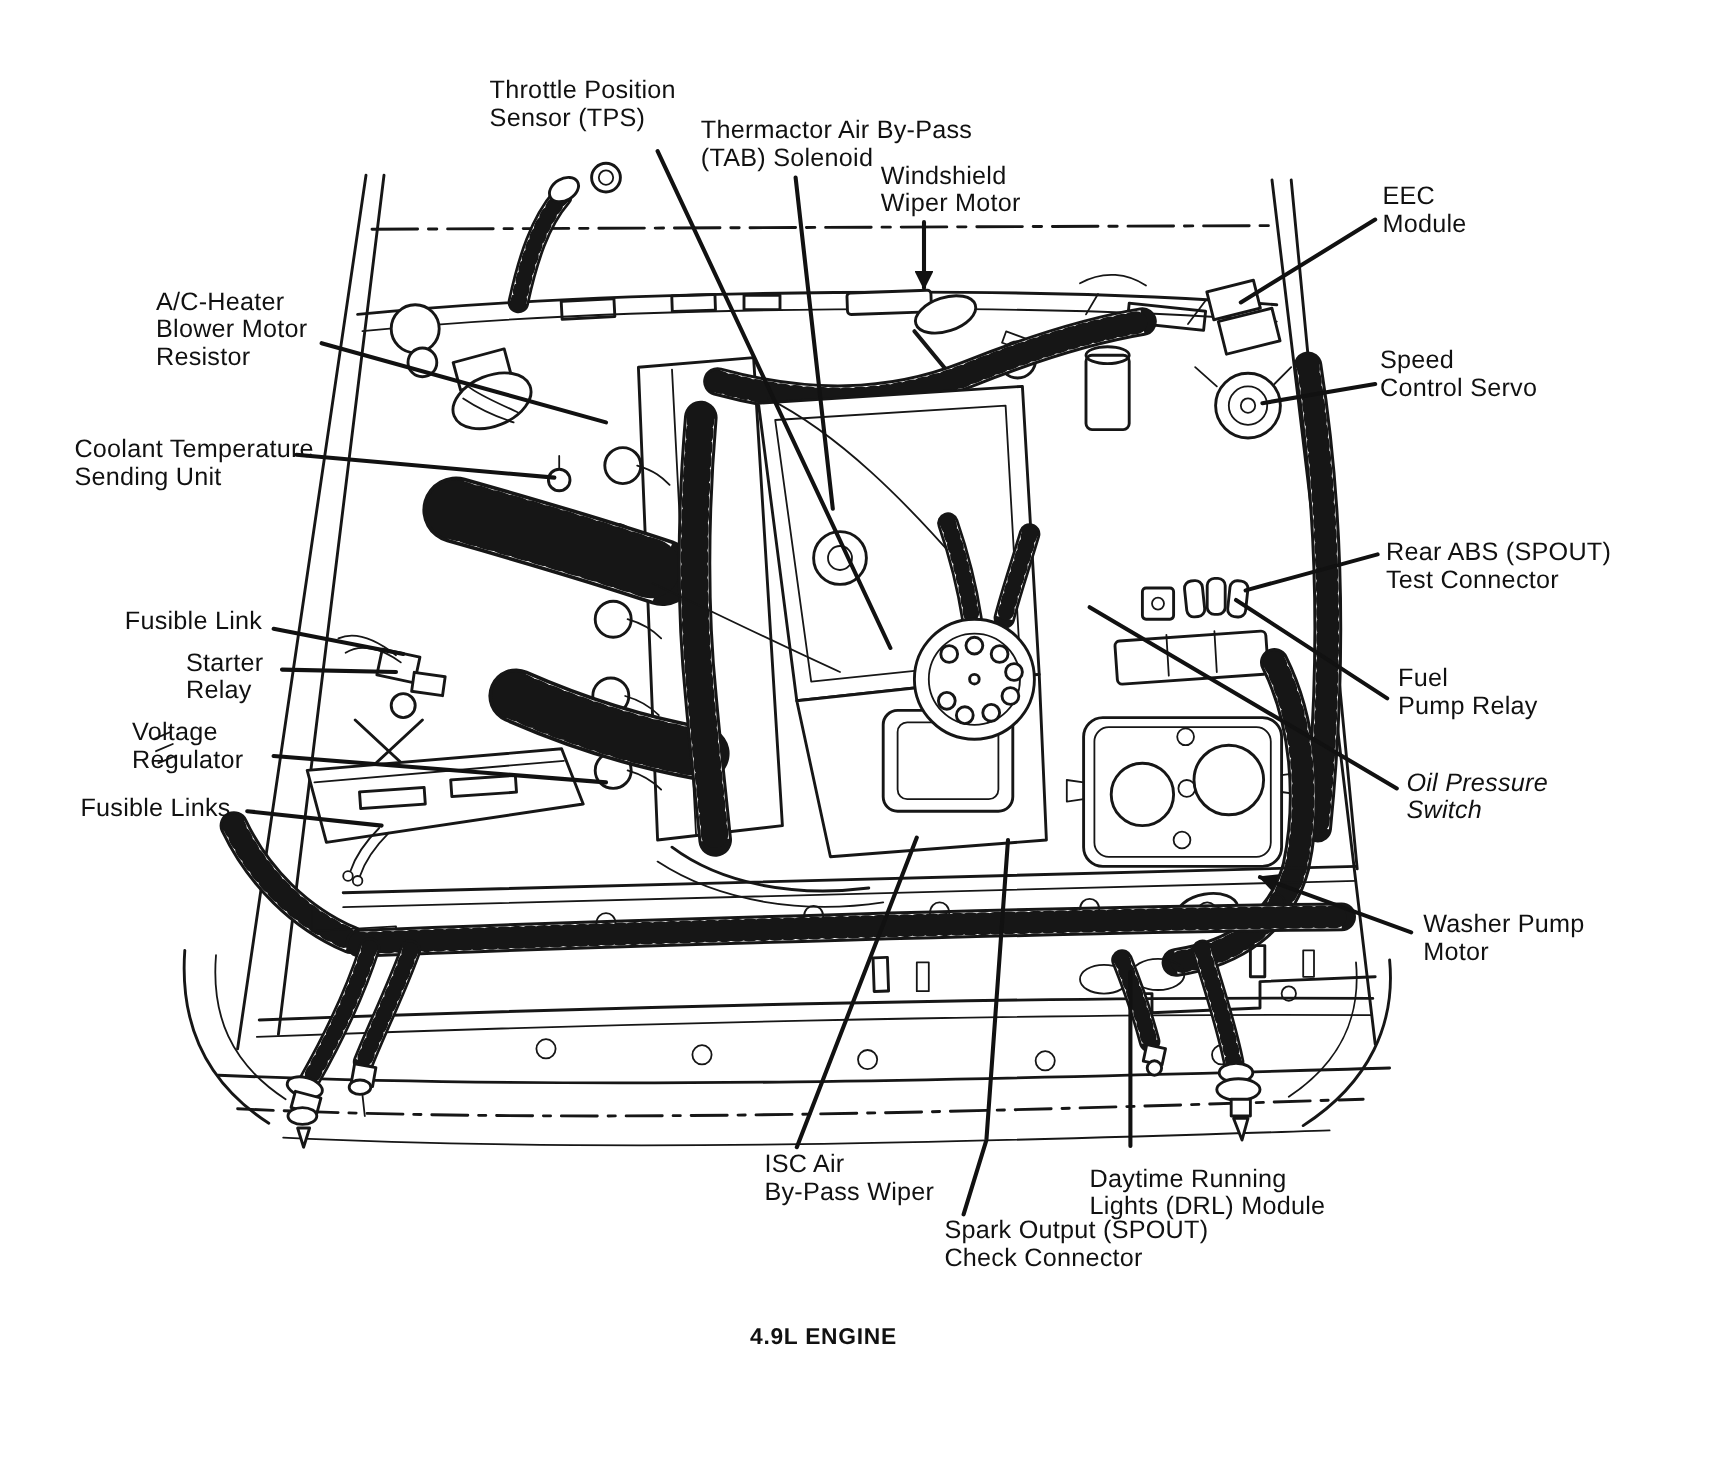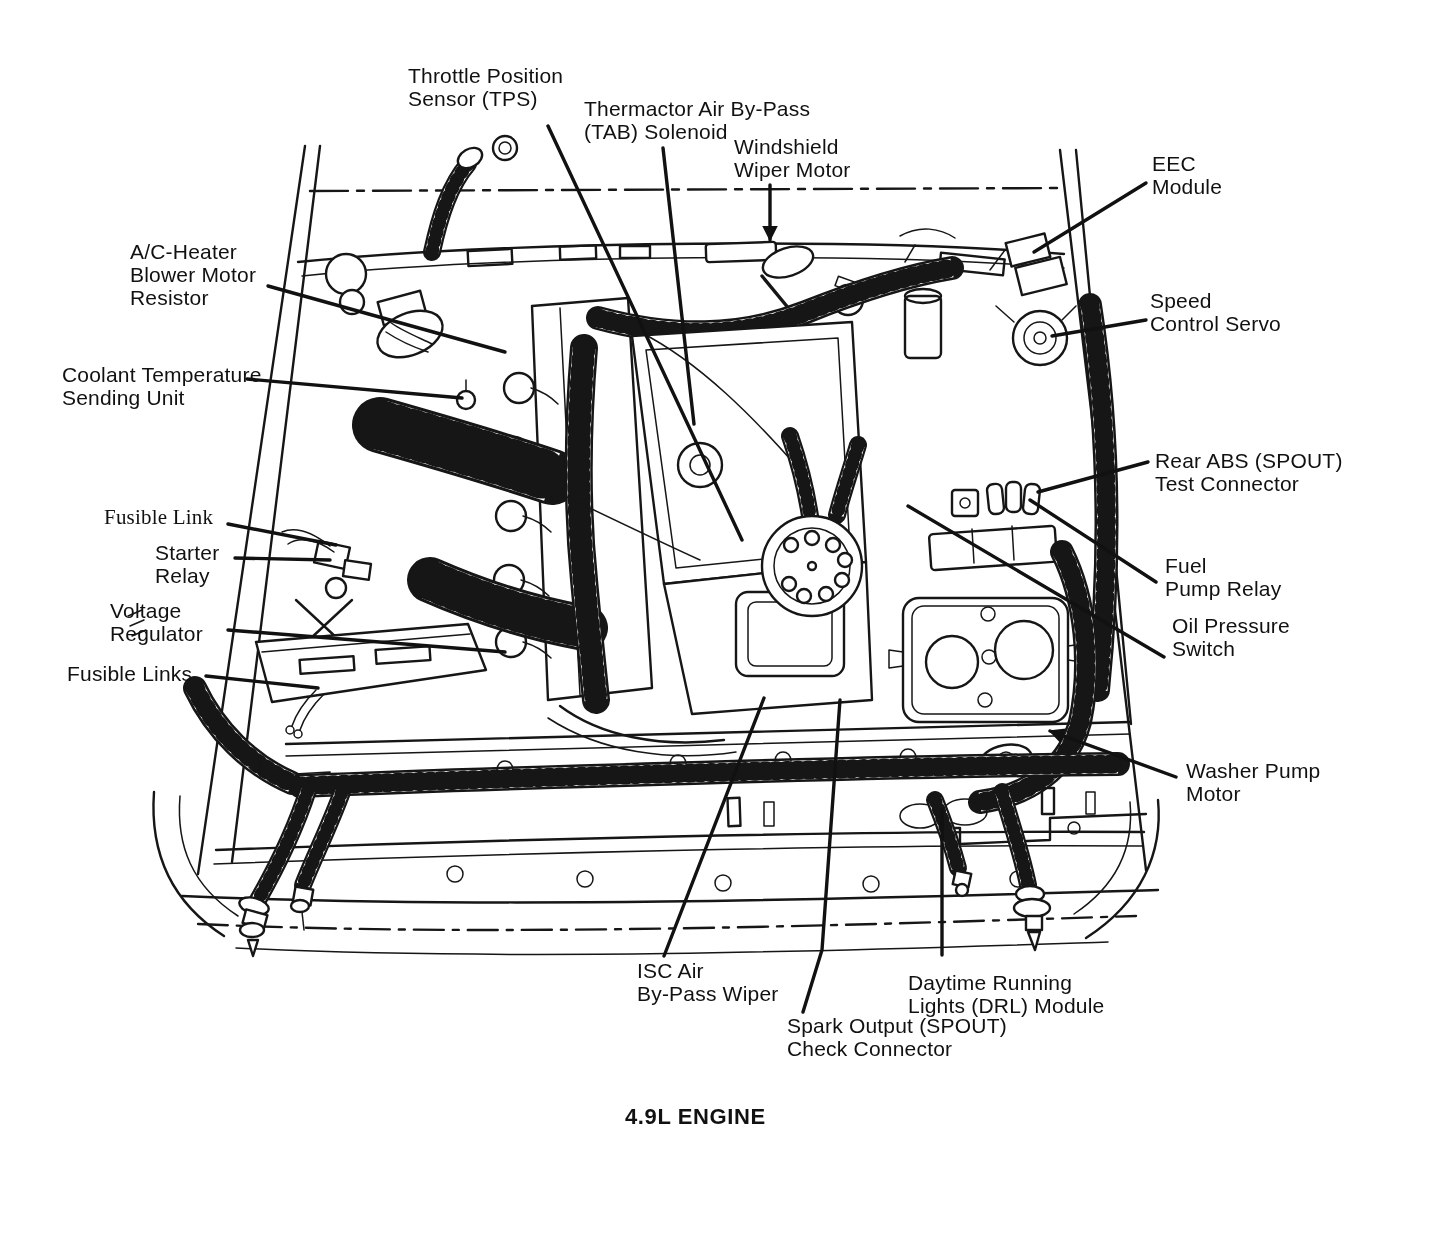--- a/index.html
+++ b/index.html
@@ -17,21 +17,21 @@
   
   .to{fill:none;stroke:var(--ink);stroke-linecap:round;}
   .tiw{fill:none;stroke:var(--paper);stroke-linecap:butt;}
   .tw16o{stroke-width:18;} .tw16i{stroke-width:13.5;} .tw16r{stroke-width:13.5;stroke-dasharray:2.4 7;}
   .tw22o{stroke-width:24;} .tw22i{stroke-width:19;}  .tw22r{stroke-width:19;stroke-dasharray:2.8 8;}
   .tw26o{stroke-width:28;} .tw26i{stroke-width:23;}  .tw26r{stroke-width:23;stroke-dasharray:3 8.5;}
   .tw44o{stroke-width:46;} .tw44i{stroke-width:40;}  .tw44r{stroke-width:40;stroke-dasharray:3.5 10;}
   .tw54o{stroke-width:56;} .tw54i{stroke-width:50;}  .tw54r{stroke-width:50;stroke-dasharray:4 11;}
   .leader{fill:none;stroke:var(--label);stroke-width:3.4;stroke-linecap:round;}
   .lbl{position:absolute;color:var(--label);font-size:21px;line-height:23px;white-space:pre;letter-spacing:.2px;}
-  .title{position:absolute;color:var(--label);font-size:22px;font-weight:bold;letter-spacing:.6px;white-space:pre;}
+  .title{position:absolute;color:var(--label);font-size:19px;font-weight:bold;letter-spacing:.6px;white-space:pre;}
 </style>
 </head>
 <body>
 
 <div class="stage">
 
 <svg class="art" width="1440" height="1237" viewBox="0 0 1440 1237" aria-hidden="true">
   <defs>
     <marker id="ah" viewBox="0 0 10 10" refX="9" refY="5" markerWidth="4.6" markerHeight="4.6" orient="auto-start-reverse">
       <path d="M0,0 L10,5 L0,10 Z" fill="#111111"></path>
@@ -298,31 +298,31 @@
 Wiper Motor</div>
       <div class="lbl" style="left: 1152px; top: 152px;">EEC
 Module</div>
       <div class="lbl" style="left: 1150px; top: 289px;">Speed
 Control Servo</div>
       <div class="lbl" style="left: 130px; top: 240px;">A/C-Heater
 Blower Motor
 Resistor</div>
       <div class="lbl" style="left: 38px; top: 363px; margin-left: 24px;">Coolant Temperature
 Sending Unit</div>
-      <div class="lbl" style="left: 104px; top: 506px; font-family: Liberation Serif, serif;">Fusible Link</div>
+      <div class="lbl" style="left: 104px; top: 506px;">Fusible Link</div>
       <div class="lbl" style="left: 155px; top: 541px;">Starter
 Relay</div>
       <div class="lbl" style="left: 110px; top: 599px;">Voltage
 Regulator</div>
       <div class="lbl" style="left: 67px; top: 662px;">Fusible Links</div>
       <div class="lbl" style="left: 1155px; top: 449px;">Rear ABS (SPOUT)
 Test Connector</div>
       <div class="lbl" style="left: 1165px; top: 554px;">Fuel
 Pump Relay</div>
-      <div class="lbl" style="left: 1172px; top: 614px;">Oil Pressure
+      <div class="lbl" style="left: 1172px; top: 641px; font-style: italic;">Oil Pressure
 Switch</div>
       <div class="lbl" style="left: 1186px; top: 759px;">Washer Pump
 Motor</div>
       <div class="lbl" style="left: 637px; top: 959px;">ISC Air
 By-Pass Wiper</div>
       <div class="lbl" style="left: 908px; top: 959px; margin-top: 12px;">Daytime Running
 Lights (DRL) Module</div>
       <div class="lbl" style="left: 787px; top: 1014px;">Spark Output (SPOUT)
 Check Connector</div>
     </div>

